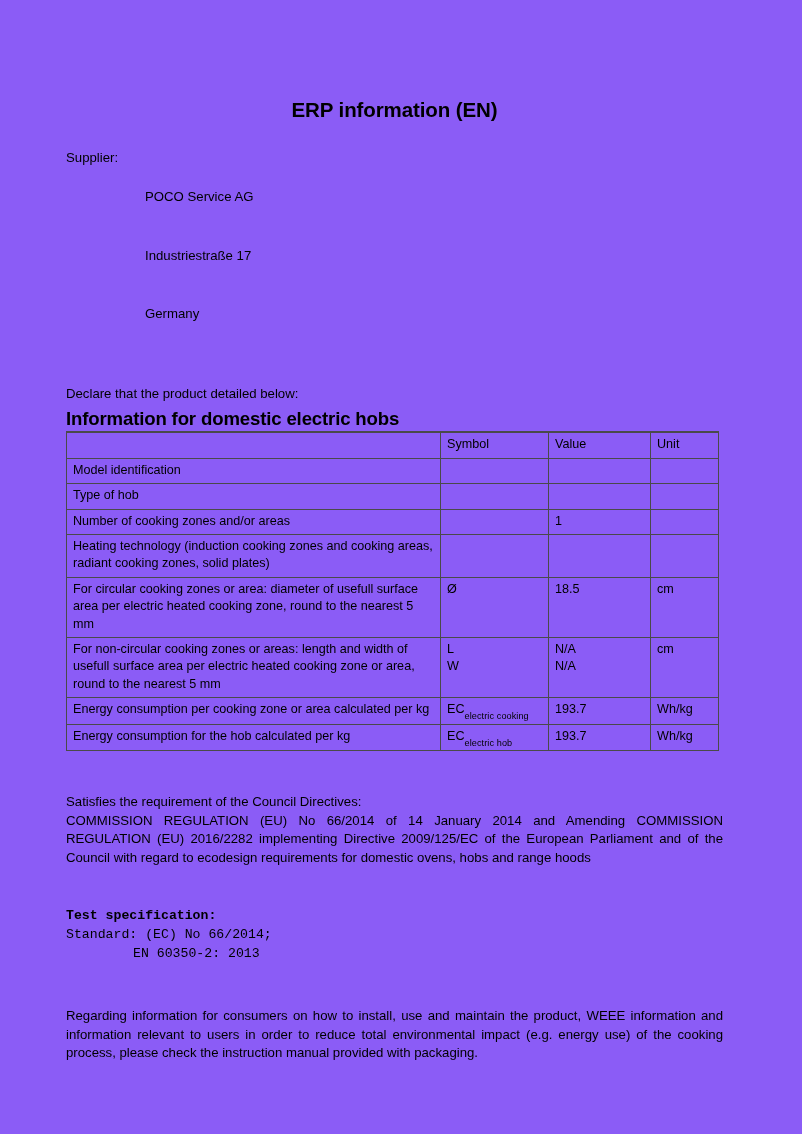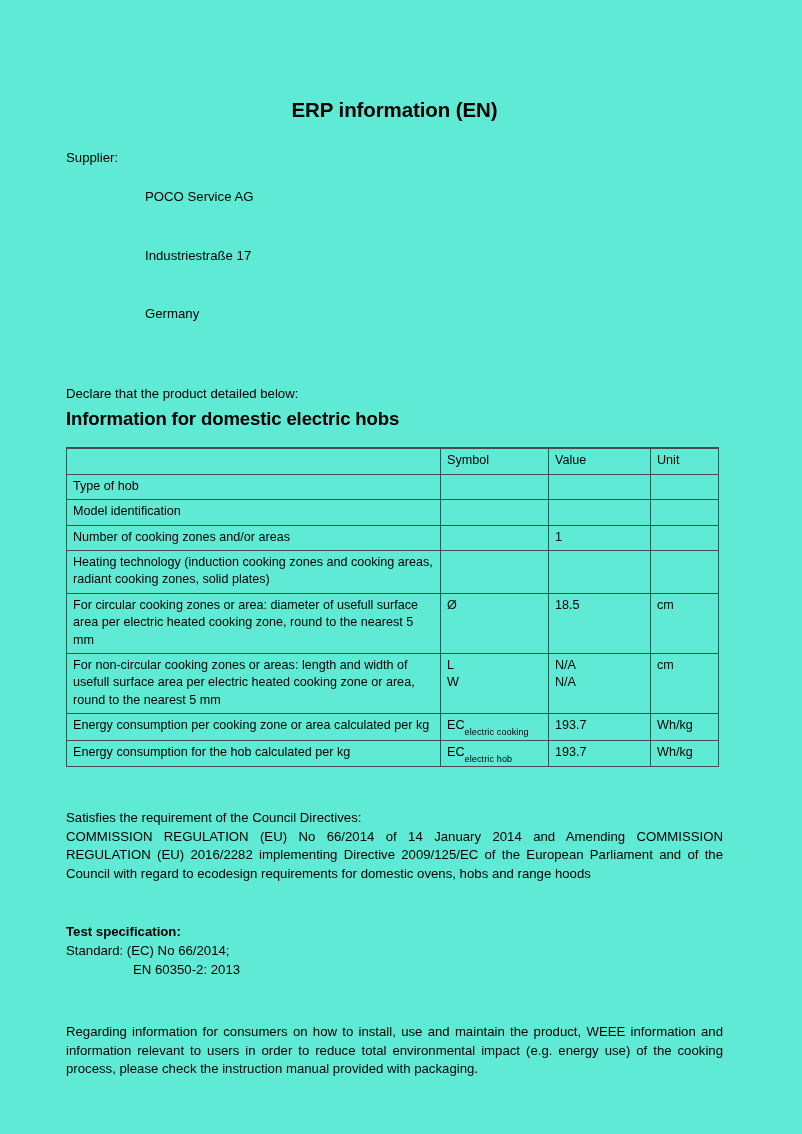--- a/index.html
+++ b/index.html
@@ -12,21 +12,21 @@
     width: 802px;
     height: 1134px;
     font-family: "Liberation Sans", sans-serif;
     color: #000000;
     -webkit-font-smoothing: antialiased;
   }
   .page {
     position: relative;
     width: 802px;
     height: 1134px;
-    background: #5eead4;
+    background: #8b5cf6;
     padding: 0;
   }
   .content {
     position: absolute;
     left: 66px;
     top: 0;
     width: 657px;
   }
 
   
@@ -65,21 +65,21 @@
     font-size: 13.2px;
     line-height: 17px;
   }
 
   
   .section-heading {
     font-size: 18.6px;
     font-weight: bold;
     margin: 0;
     padding-top: 6px;
-    padding-bottom: 16px;
+    padding-bottom: 0;
     letter-spacing: -0.15px;
     line-height: 1.2;
   }
 
   
   table.erp-table {
     border-collapse: collapse;
     width: 652px;
     table-layout: fixed;
     margin-top: 1px;
@@ -124,20 +124,21 @@
   }
   .satisfies {
     margin-top: 42px;
   }
   .regulation {
     text-align: justify;
     text-align-last: left;
   }
   .test-spec-block {
     margin-top: 40px;
+    font-family: Liberation Mono, monospace;
   }
   .test-spec-title {
     font-weight: bold;
   }
   .standard-line { white-space: pre; }
   .standard-indent { padding-left: 67px; }
   .closing {
     margin-top: 44px;
     text-align: justify;
     text-align-last: left;
@@ -175,28 +176,28 @@
       </colgroup>
       <tbody>
         <tr class="head-row">
           <td class="cell-min"></td>
           <td class="cell-min">Symbol</td>
           <td class="cell-min">Value</td>
           <td class="cell-min">Unit</td>
         </tr>
 
         <tr>
+          <td class="cell-min">Model identification</td>
+          <td class="cell-min"></td>
+          <td class="cell-min"></td>
+          <td class="cell-min"></td>
+        </tr>
+
+        <tr>
           <td class="cell-min">Type of hob</td>
-          <td class="cell-min"></td>
-          <td class="cell-min"></td>
-          <td class="cell-min"></td>
-        </tr>
-
-        <tr>
-          <td class="cell-min">Model identification</td>
           <td class="cell-min"></td>
           <td class="cell-min"></td>
           <td class="cell-min"></td>
         </tr>
 
         <tr>
           <td class="cell-min">Number of cooking zones and/or areas</td>
           <td class="cell-min"></td>
           <td class="cell-min">1</td>
           <td class="cell-min"></td>

